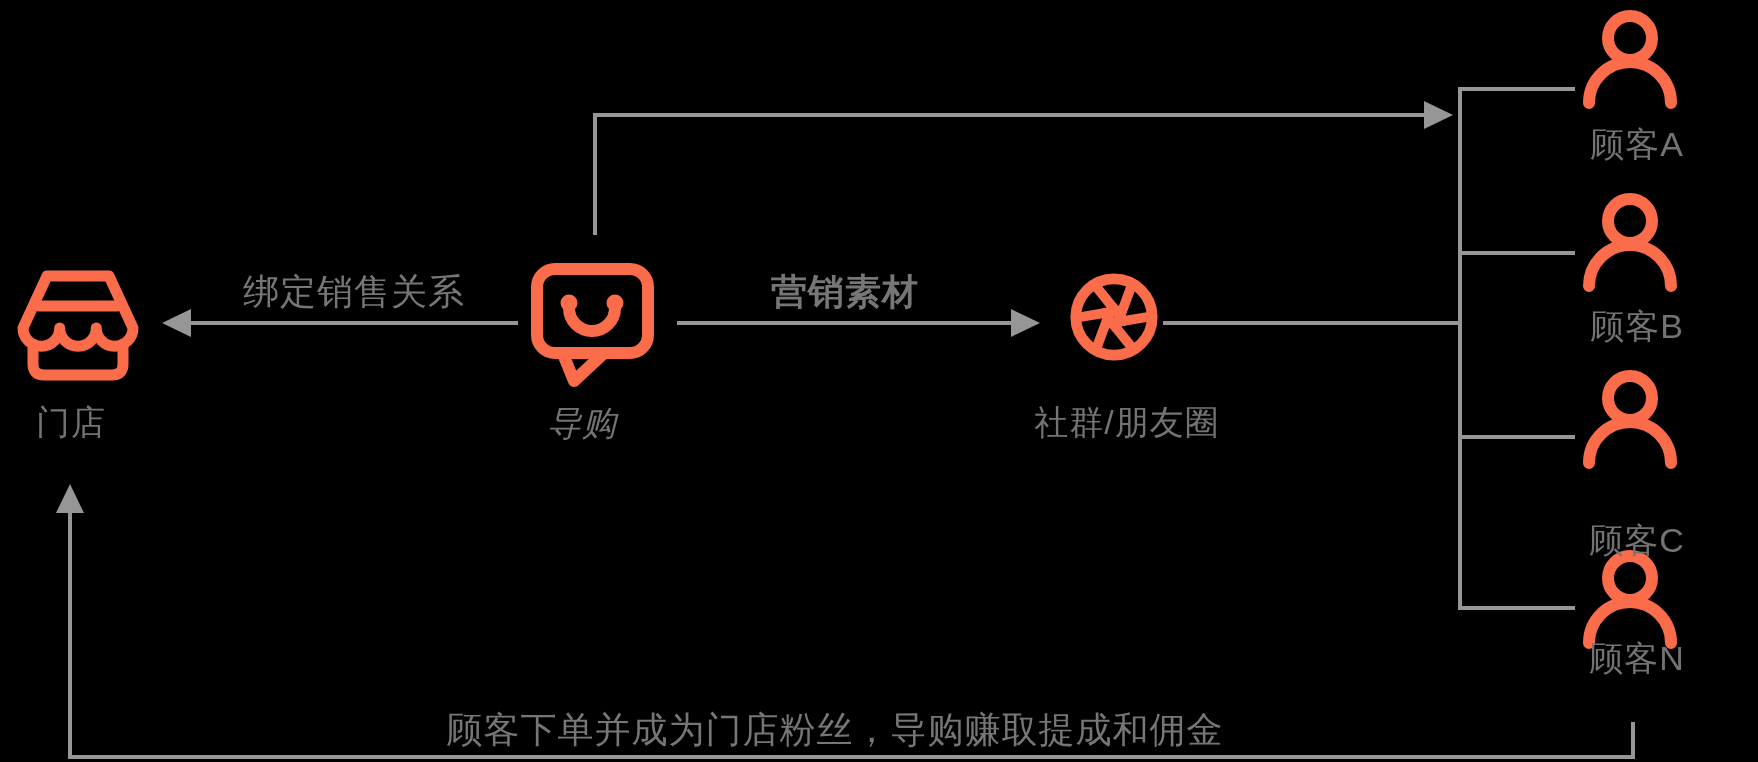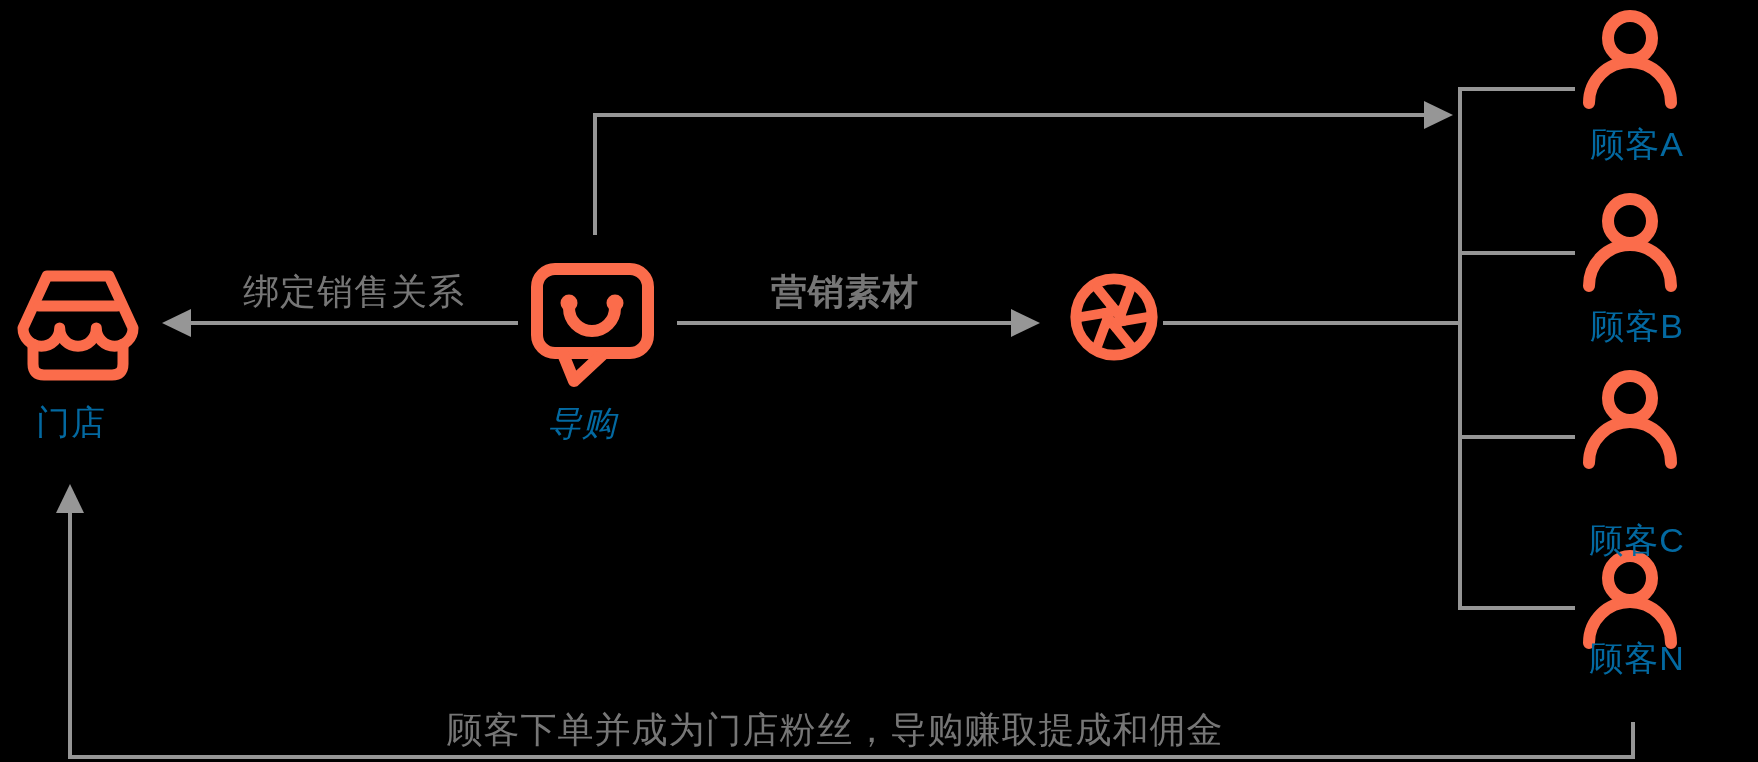--- a/index.html
+++ b/index.html
@@ -6,21 +6,21 @@
   #canvas{
     position:relative;
     width:1758px;height:762px;
     background:#000;
     overflow:hidden;
     font-family:"Liberation Sans", sans-serif;
   }
   .node-label{
     position:absolute;
     transform:translate(-50%,-50%);
-    color:#0369a1;
+    color:#737373;
     font-size:34px;
     white-space:nowrap;
     letter-spacing:1px;
   }
   .edge-label{
     position:absolute;
     transform:translate(-50%,-50%);
     color:#767676;
     font-size:36px;
     white-space:nowrap;
@@ -113,20 +113,21 @@
   </div>
   <div class="icon" style="left:1585px;top:550px;">
     <svg width="90" height="100" viewBox="0 0 90 100">
       <circle class="stroke-accent" stroke-width="12" cx="45" cy="28" r="22"></circle>
       <path class="stroke-accent" stroke-width="12" stroke-linecap="round" d="M4,93 A41,41 0 0 1 86,93"></path>
     </svg>
   </div>
 
   <div class="node-label" style="left:71px;top:423px;">门店</div>
   <div class="node-label" style="left:582px;top:424px;font-style:italic;">导购</div>
+  <div class="node-label" style="left:1127px;top:423px;">社群/朋友圈</div>
   <div class="node-label" style="left:1637px;top:145px;">顾客A</div>
   <div class="node-label" style="left:1637px;top:327px;">顾客B</div>
   <div class="node-label" style="left:1637px;top:505px;margin-top:36px;">顾客C</div>
   <div class="node-label" style="left:1637px;top:659px;">顾客N</div>
 
   <div class="edge-label" style="left:354px;top:292px;">绑定销售关系</div>
   <div class="edge-label" style="left:845px;top:292px;font-weight:bold;">营销素材</div>
   <div class="edge-label" style="left:835px;top:730px;">顾客下单并成为门店粉丝，导购赚取提成和佣金</div>
 
 </div>

